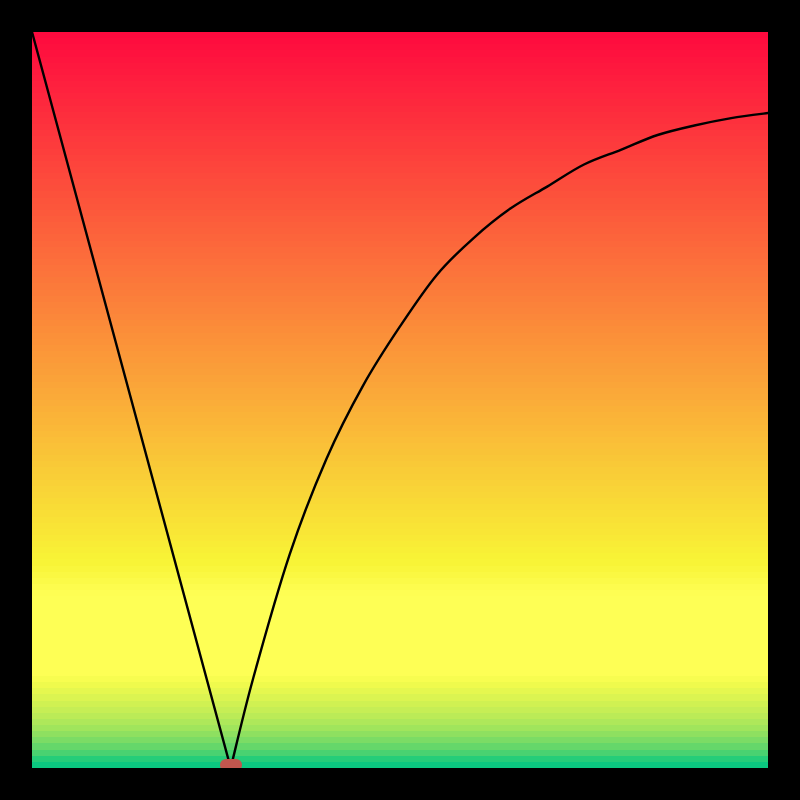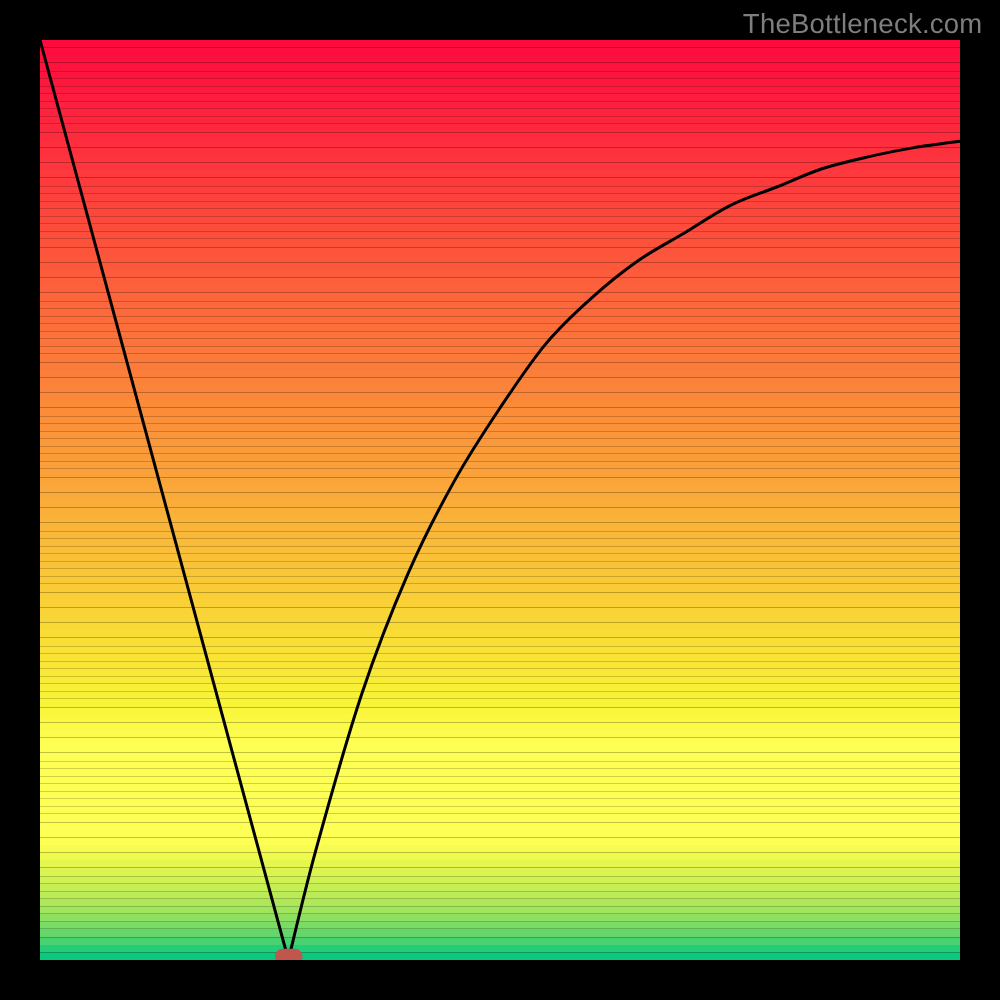--- a/index.html
+++ b/index.html
@@ -187,14 +187,13 @@
       </div>
 
     <svg class="curve-svg" viewBox="0 0 736 736" preserveAspectRatio="none">
       <polyline id="curve-left" fill="none" stroke="#000" stroke-width="2.4" stroke-linejoin="round" stroke-linecap="round" points="0,0 198.72000000000003,736"></polyline>
       <path id="curve-right" fill="none" stroke="#000" stroke-width="2.4" stroke-linejoin="round" stroke-linecap="round" d="M 198.7 736.0 C 202.4 721.3 211.0 683.3 220.8 647.7 C 230.6 612.1 245.3 559.4 257.6 522.6 C 269.9 485.8 282.1 455.1 294.4 426.9 C 306.7 398.7 318.9 375.4 331.2 353.3 C 343.5 331.2 355.7 312.8 368.0 294.4 C 380.3 276.0 392.5 257.6 404.8 242.9 C 417.1 228.2 429.3 217.1 441.6 206.1 C 453.9 195.0 466.1 185.2 478.4 176.6 C 490.7 168.1 502.9 161.9 515.2 154.6 C 527.5 147.2 539.7 138.6 552.0 132.5 C 564.3 126.3 576.5 122.7 588.8 117.8 C 601.1 112.9 613.3 107.1 625.6 103.0 C 637.9 99.0 650.1 96.3 662.4 93.5 C 674.7 90.7 686.9 88.2 699.2 86.1 C 711.5 84.0 729.9 81.8 736.0 81.0 "></path>
     </svg>
 
     <div class="marker" id="marker" style="left: 198.72px; top: 733px; background: rgb(193, 86, 78);"></div>
   </div>
 
-  <div class="watermark">TheBottleneck.com</div>
 </div>
 
 </body></html>

